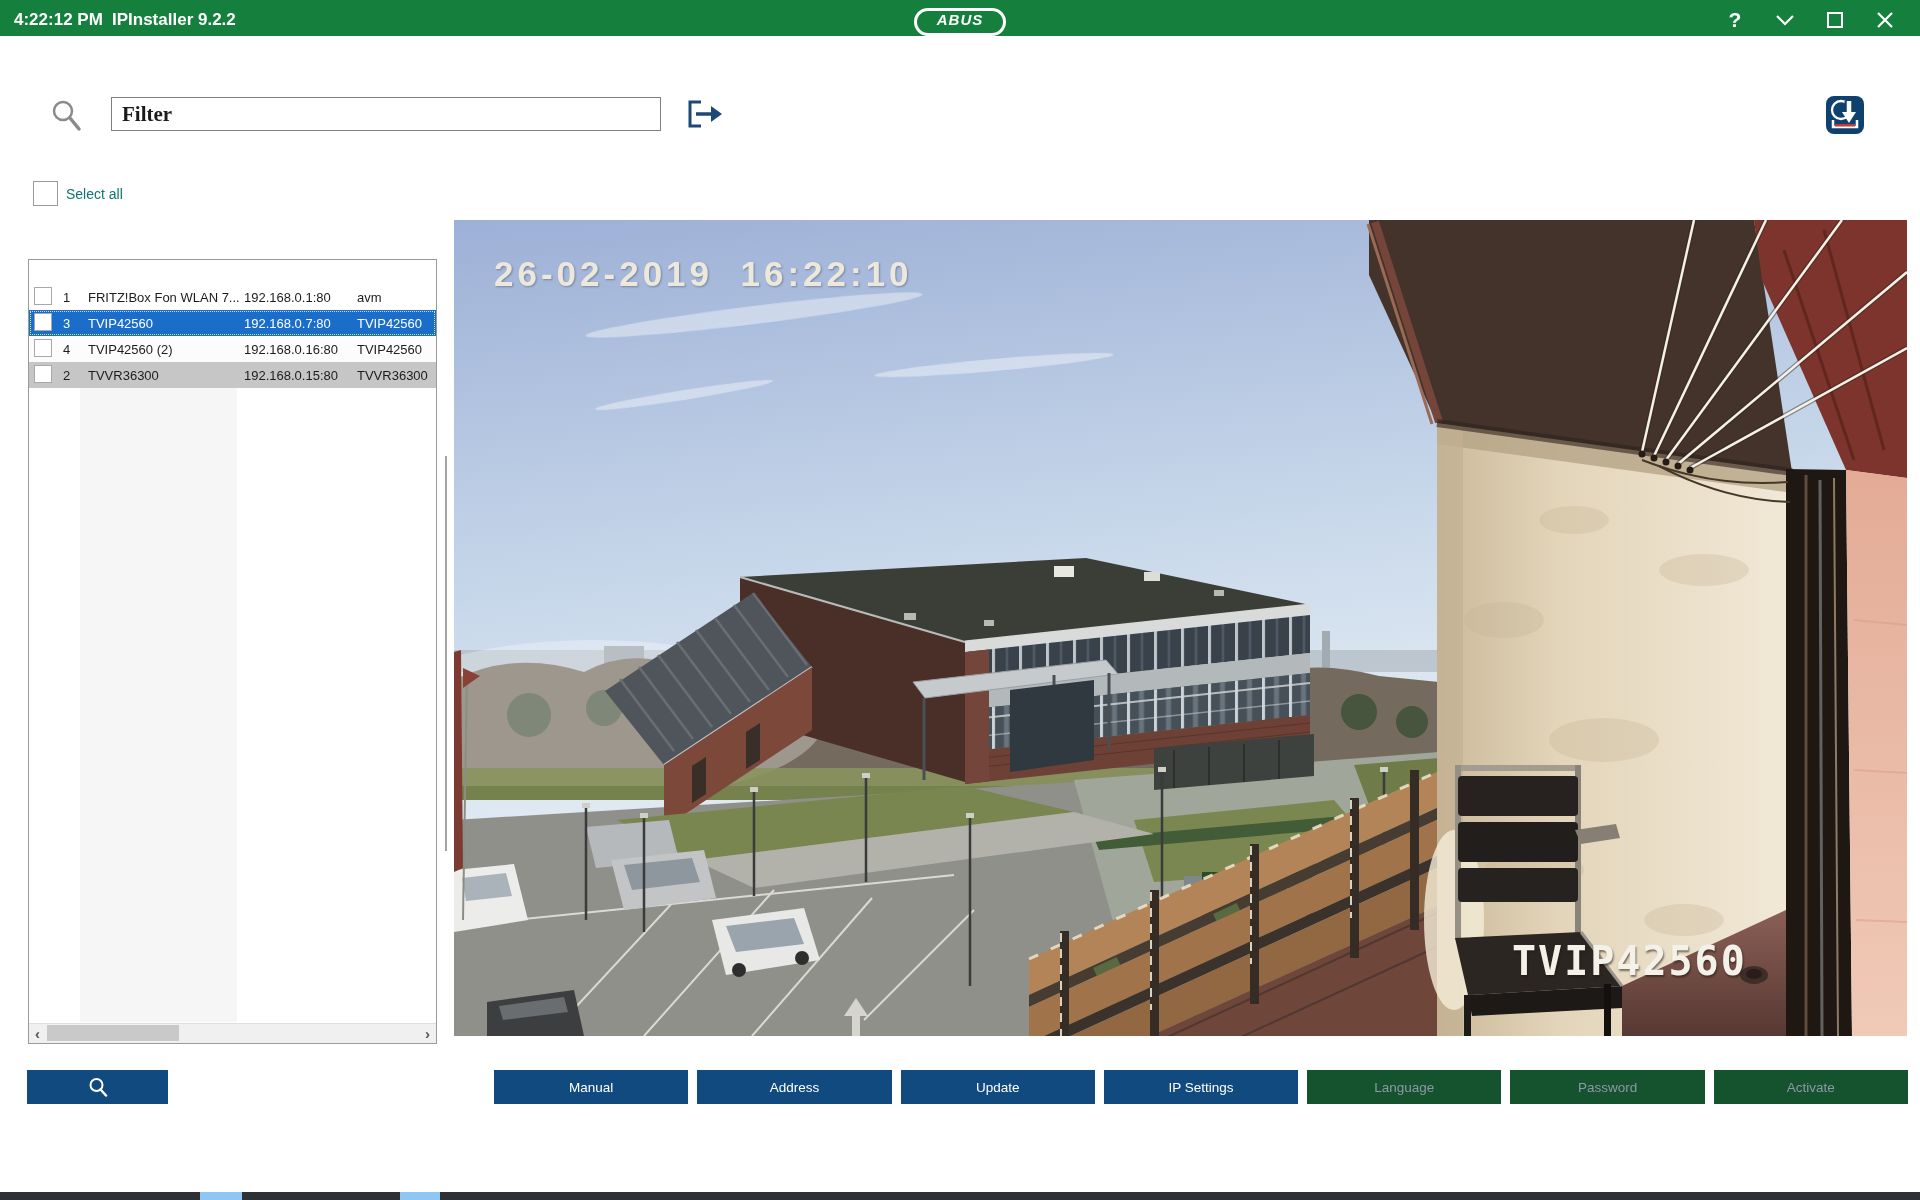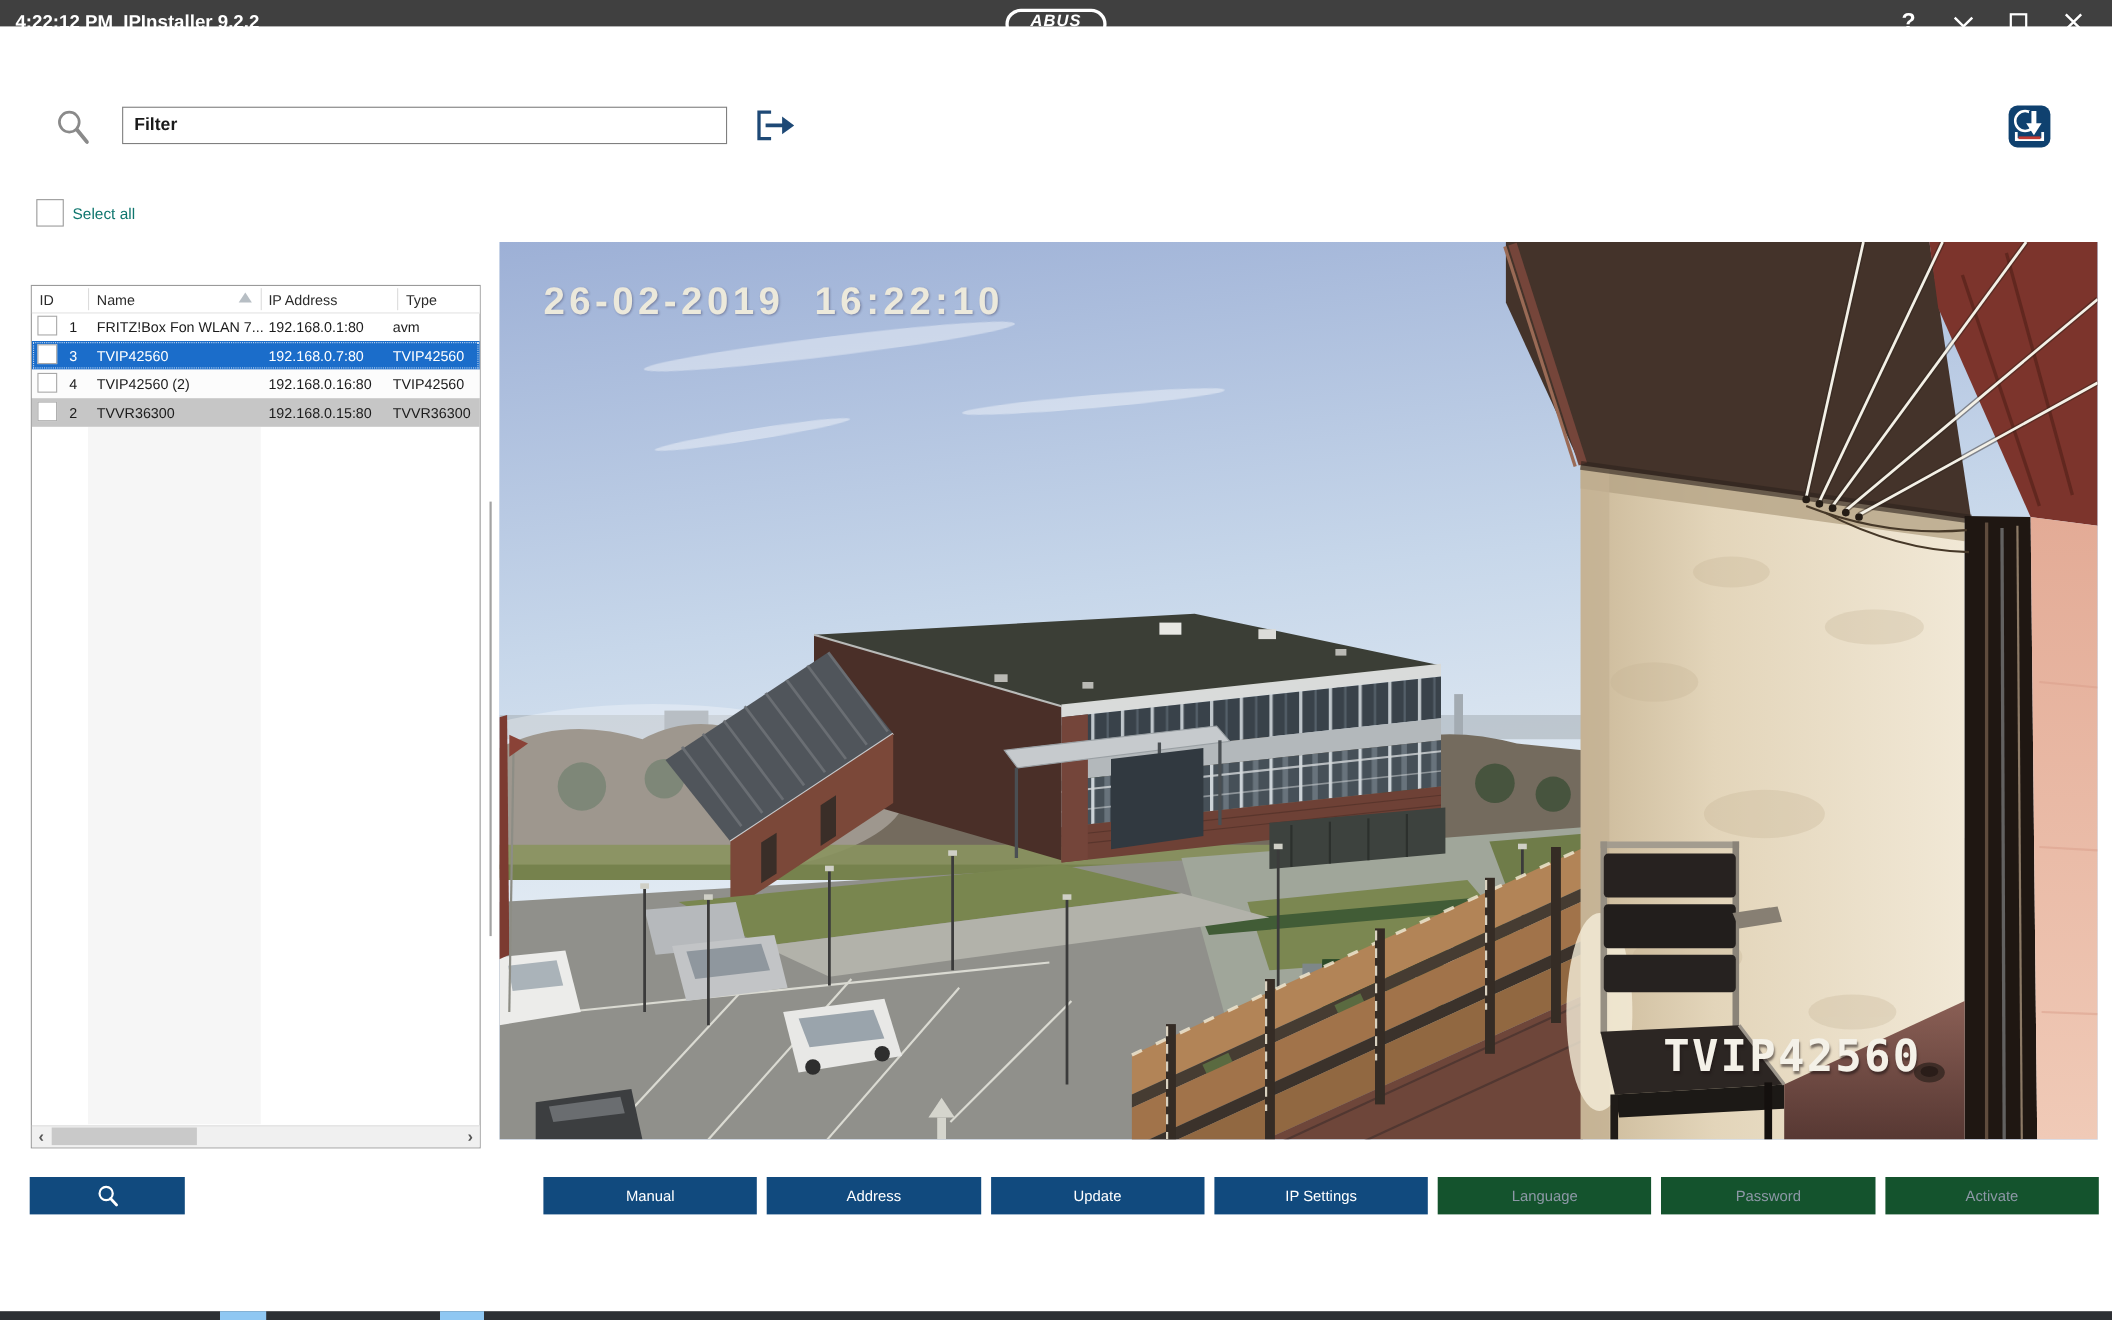--- a/index.html
+++ b/index.html
@@ -1,31 +1,31 @@
 <!DOCTYPE html>
 <html><head>
 <meta charset="utf-8">
 <style>
   html,body{margin:0;padding:0}
   body{width:1920px;height:1200px;position:relative;background:#fff;overflow:hidden;
        font-family:"Liberation Sans",sans-serif;-webkit-font-smoothing:antialiased}
   
-  .titlebar{position:absolute;left:0;top:0;width:1920px;height:24px;background:#404040;color:#fff}
+  .titlebar{position:absolute;left:0;top:0;width:1920px;height:36px;background:#15803d;color:#fff}
   .tb-time{position:absolute;left:14px;top:10px;font-size:17px;font-weight:bold}
   .tb-title{position:absolute;left:112px;top:10px;font-size:17px;font-weight:bold}
   .logo{position:absolute;left:50%;top:8px;transform:translateX(-50%);width:86px;height:22px;
         border:3px solid #fff;border-radius:14px;display:flex;align-items:flex-start;justify-content:center}
   .logo span{font-size:15px;font-weight:bold;font-style:italic;letter-spacing:1px}
   .win-controls{position:absolute;right:10px;top:0;height:40px;display:flex;align-items:center}
   .wc{width:50px;height:40px;display:flex;align-items:center;justify-content:center;cursor:default}
   .wc-help{font-size:21px;font-weight:bold;color:#fff}
   
   .search-glyph{position:absolute;left:50px;top:98px}
   .filter-input{position:absolute;left:111px;top:97px;width:550px;height:33px;box-sizing:border-box;
-        border:1px solid #7f7f7f;font-family:Liberation Sans, sans-serif;font-size:16px;font-weight:bold;
+        border:1px solid #7f7f7f;font-family:Liberation Serif, serif;font-size:21px;font-weight:bold;
         color:#1a1a1a;padding:16px 10px;outline:none}
   .export-btn{position:absolute;left:686px;top:99px;width:38px;height:30px;background:none;border:none;padding:0}
   .download-btn{position:absolute;left:1826px;top:96px;width:38px;height:38px;background:#0f416f;
         border:none;border-radius:8px;padding:0}
   
   .select-all{position:absolute;left:33px;top:181px;display:flex;align-items:center}
   .sa-box{width:23px;height:23px;border:1px solid #9a9a9a;background:#fff}
   .sa-label{margin-left:8px;font-size:14px;color:#0f766e}
   
   .device-table{position:absolute;left:28px;top:259px;width:409px;height:785px;border:1px solid #9a9a9a;
@@ -121,38 +121,20 @@
   </svg>
 </button>
 
 <div class="select-all">
   <div class="sa-box"></div>
   <span class="sa-label">Select all</span>
 </div>
 
 <div class="device-table">
   <div class="col-band"></div>
-  <div class="thead">
-    <div class="th" style="left:7px">
-        <span>ID</span>
-      </div>
-    <div class="th" style="left:59px">
-        <span>Name</span>
-      </div>
-    <div class="th" style="left:215px">
-        <span>IP Address</span>
-      </div>
-    <div class="th" style="left:340px">
-        <span>Type</span>
-      </div>
-    <div class="sort-up"></div>
-    <div class="th-sep" style="left:51px"></div>
-    <div class="th-sep" style="left:208px"></div>
-    <div class="th-sep" style="left:332px"></div>
-  </div>
 
   <div class="trow" style="top:24px">
     <div class="cb"></div>
     <span class="cell c-id">1</span>
     <span class="cell c-name">FRITZ!Box Fon WLAN 7...</span>
     <span class="cell c-ip">192.168.0.1:80</span>
     <span class="cell c-type">avm</span>
   </div>
   <div class="trow row-sel" style="top:50px">
     <div class="cb"></div>

